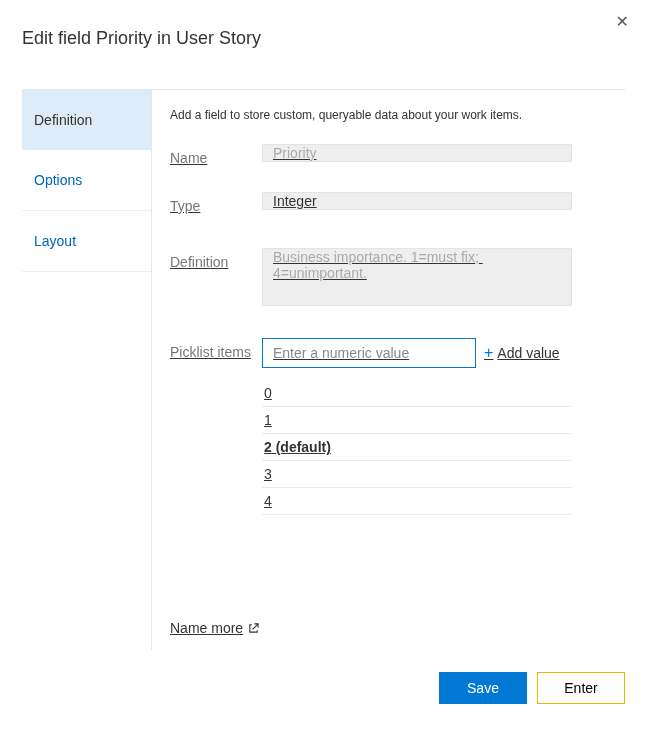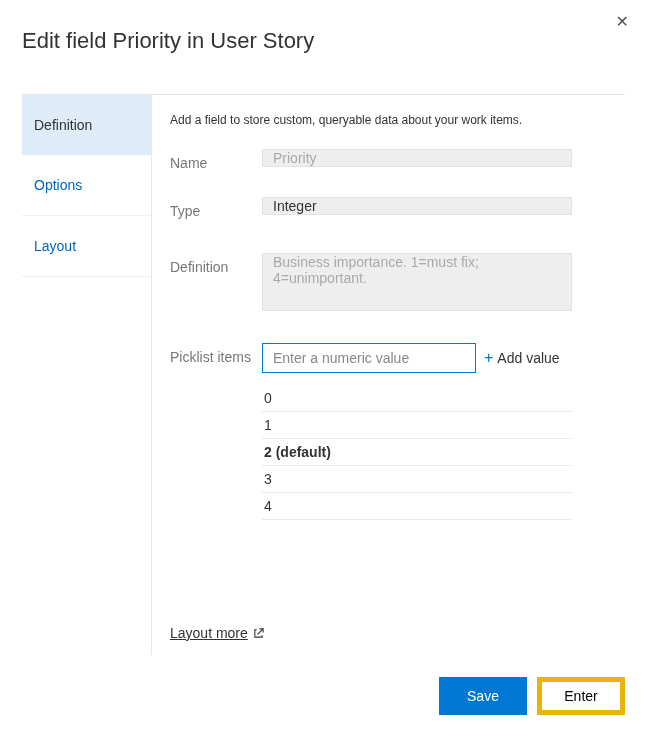--- a/index.html
+++ b/index.html
@@ -17,21 +17,21 @@
   .close-x {
     position: absolute;
     top: 14px;
     right: 18px;
     font-size: 16px;
     color: #555;
     cursor: pointer;
     line-height: 1;
   }
   .title {
-    font-size: 22px;
+    font-size: 18px;
     font-weight: 300;
     color: #333;
     margin: 8px 0 40px 0;
   }
   .hr-top {
     border: none;
     border-top: 1px solid #e6e6e6;
     margin: 0 0 0 0;
   }
   .body-row {
@@ -64,20 +64,21 @@
   }
   .intro {
     color: #333;
     margin-bottom: 22px;
     font-size: 12px;
   }
   .form-row {
     display: flex;
     align-items: flex-start;
     margin-bottom: 26px;
+    text-decoration: underline;
   }
   .form-label {
     width: 92px;
     flex-shrink: 0;
     color: #777;
     padding-top: 6px;
     font-size: 14px;
   }
   .text-input, .textarea-input {
     width: 310px;
@@ -141,22 +142,22 @@
   }
   .learn-more svg { width: 11px; height: 11px; }
   .footer {
     display: flex;
     justify-content: flex-end;
     gap: 10px;
     padding: 22px 0;
   }
   .btn {
     min-width: 88px;
-    height: 38px;
-    border: 5px solid #eab308;
+    height: 32px;
+    border: 1px solid #eab308;
     background: #fff;
     font-size: 14px;
     cursor: pointer;
     font-family: inherit;
   }
   .btn.primary {
     background: #0078d4;
     border-color: #0078d4;
     color: #fff;
   }
@@ -210,21 +211,21 @@
           <div class="pick-item">0</div>
           <div class="pick-item">1</div>
           <div class="pick-item default">2 (default)</div>
           <div class="pick-item">3</div>
           <div class="pick-item">4</div>
         </div>
       </div>
     </div>
 
     <a class="learn-more">
-      <span>Layout more</span>
+      <span>Name more</span>
       <svg viewBox="0 0 12 12" fill="none" stroke="#333" stroke-width="1.2">
         <path d="M4 2H2v8h8V8"></path>
           <path d="M7 1h4v4"></path>
           <path d="M11 1L5 7"></path>
       </svg>
     </a>
   </div>
 </div>
 
 <div class="footer">

